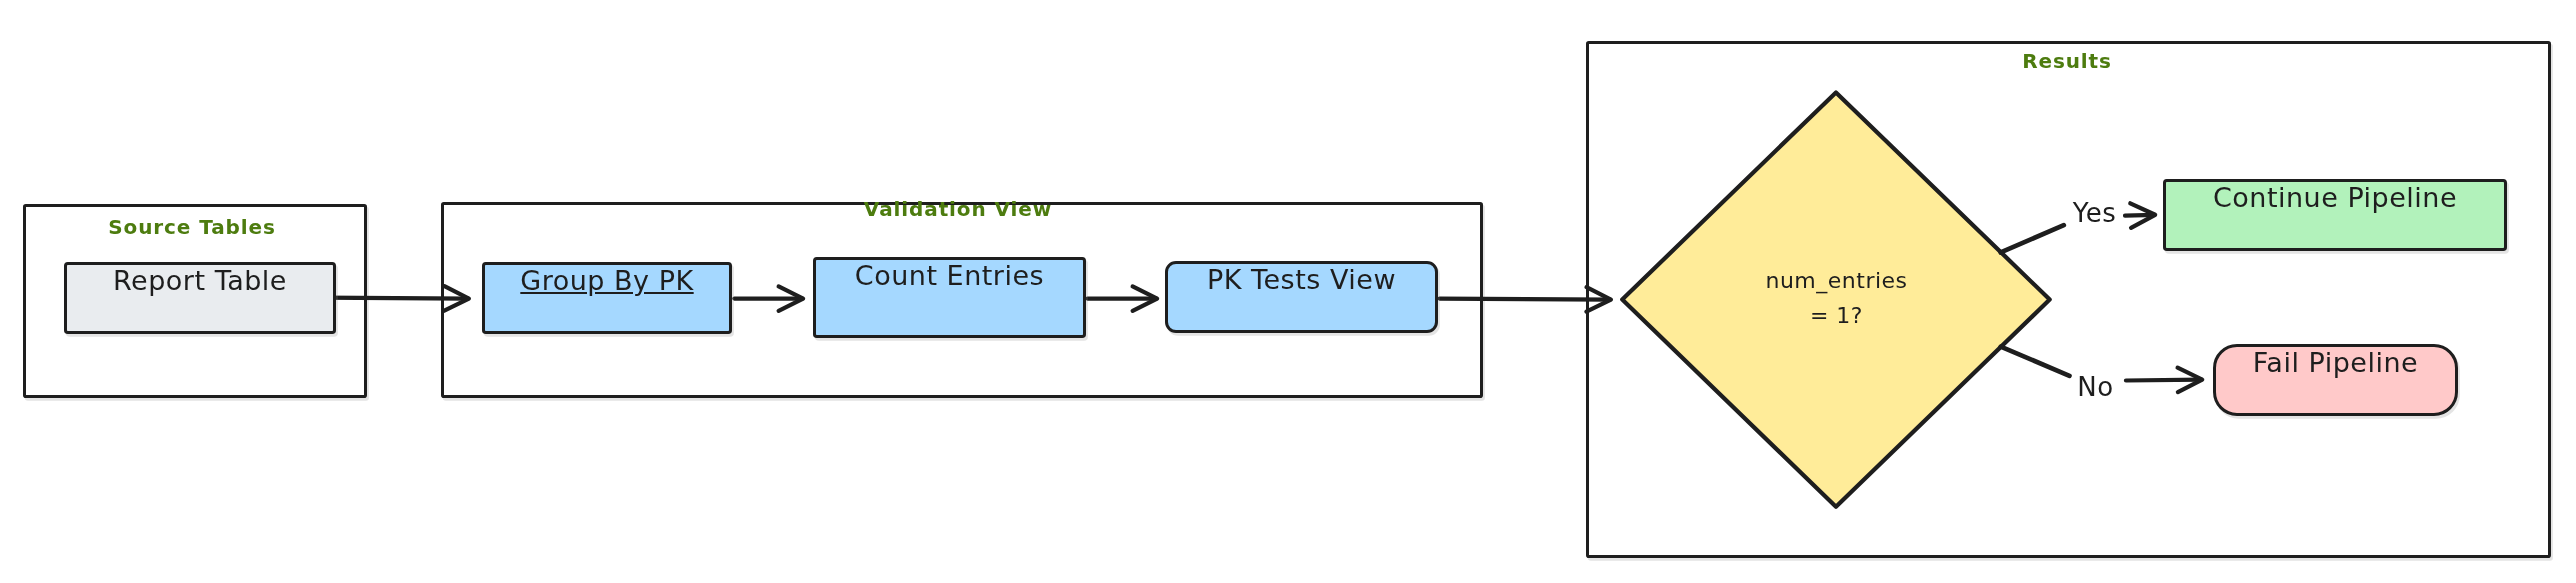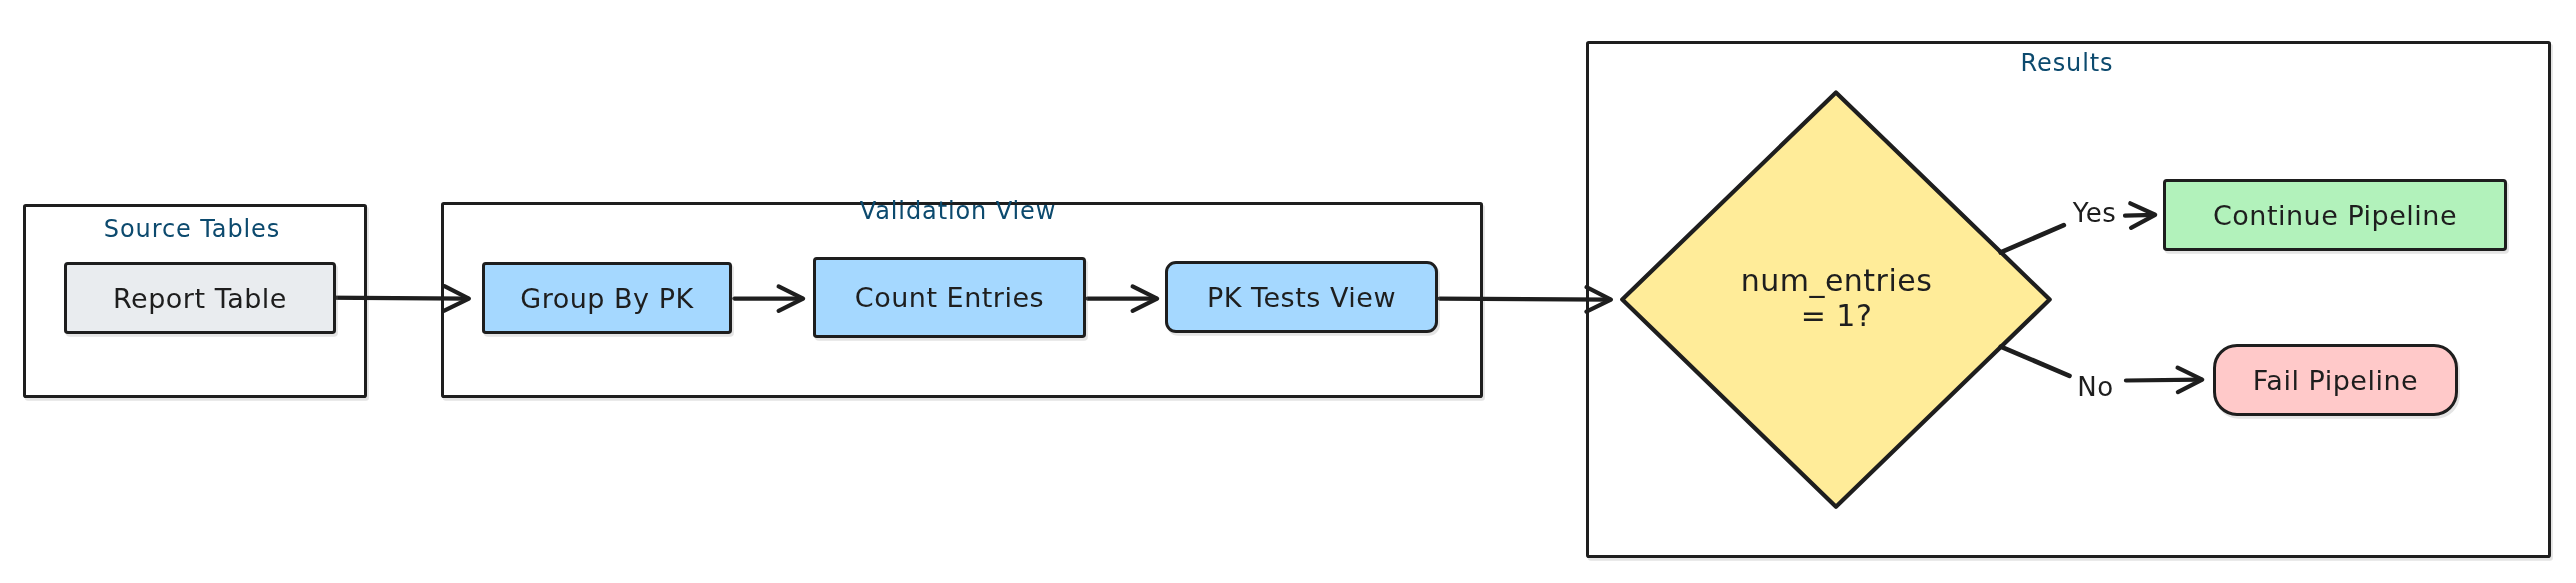--- a/index.html
+++ b/index.html
@@ -13,46 +13,46 @@
   .arrow-layer {
     position: absolute; left: 0; top: 0; width: 2576px; height: 584px;
     pointer-events: none;
   }
   .group-frame {
     position: absolute; border: 3.8px solid #1e1e1e; border-radius: 2.8px;
     background: transparent; box-shadow: 1.9px 2.8px 0 rgba(130,130,130,0.22);
   }
   .group-title {
     position: absolute; transform: translateX(-50%);
-    font-size: 24px; font-weight: 400; letter-spacing: 0.9px;
-    color: #0c4a6e; white-space: nowrap;
+    font-size: 20px; font-weight: 700; letter-spacing: 0.9px;
+    color: #4d7c0f; white-space: nowrap;
   }
   .node {
     position: absolute; border: 3.8px solid #1e1e1e; border-radius: 3.8px;
-    display: flex; align-items: center; justify-content: center;
+    display: flex; align-items: flex-start; justify-content: center;
     font-size: 27px; font-weight: 500; letter-spacing: 0.5px;
     color: #1e1e1e; white-space: nowrap; box-sizing: border-box;
     box-shadow: 1.9px 2.8px 0 rgba(130,130,130,0.22);
   }
   .diamond-label {
     position: absolute; left: 1714px; top: 263px; width: 245px;
-    text-align: center; font-size: 30px; line-height: 35px;
+    text-align: center; font-size: 22px; line-height: 35px;
     font-weight: 500; letter-spacing: 0.5px; color: #1e1e1e;
   }
   .edge-label {
     position: absolute; font-size: 26px; font-weight: 500;
     letter-spacing: 0.5px; color: #1e1e1e; text-align: center;
     white-space: nowrap;
   }
   
   #grp-source    { left: 22.6px;   top: 204px; width: 338px;  height: 188px; }
   #grp-validate  { left: 441px;  top: 202px; width: 1036px; height: 190px; }
   #grp-results   { left: 1586px; top: 41px;  width: 959px; height: 511px; }
   #node-report   { left: 64px;   top: 262px; width: 272px; height: 72px; }
-  #node-group    { left: 482px;  top: 262px; width: 250px; height: 72px; }
+  #node-group    { left: 482px;  top: 262px; width: 250px; height: 72px; text-decoration: underline; }
   #node-count    { left: 813px;  top: 257px; width: 273px; height: 81px; }
   #node-pktests  { left: 1165px; top: 261px; width: 273px; height: 72px; border-radius: 11px; }
   #node-continue { left: 2163px; top: 179px; width: 344px; height: 72px; }
   #node-fail     { left: 2213px; top: 344px; width: 245px; height: 72px; }
   #title-source   { left: 192px;  top: 215px; }
   #title-validate { left: 958px; top: 197px; }
   #title-results  { left: 2067px; top: 49px;  }
   #label-yes { left: 2069px; top: 198px; width: 51px; }
   #label-no  { left: 2073px; top: 364px; width: 45px; margin-top: 8px; }
 </style>

